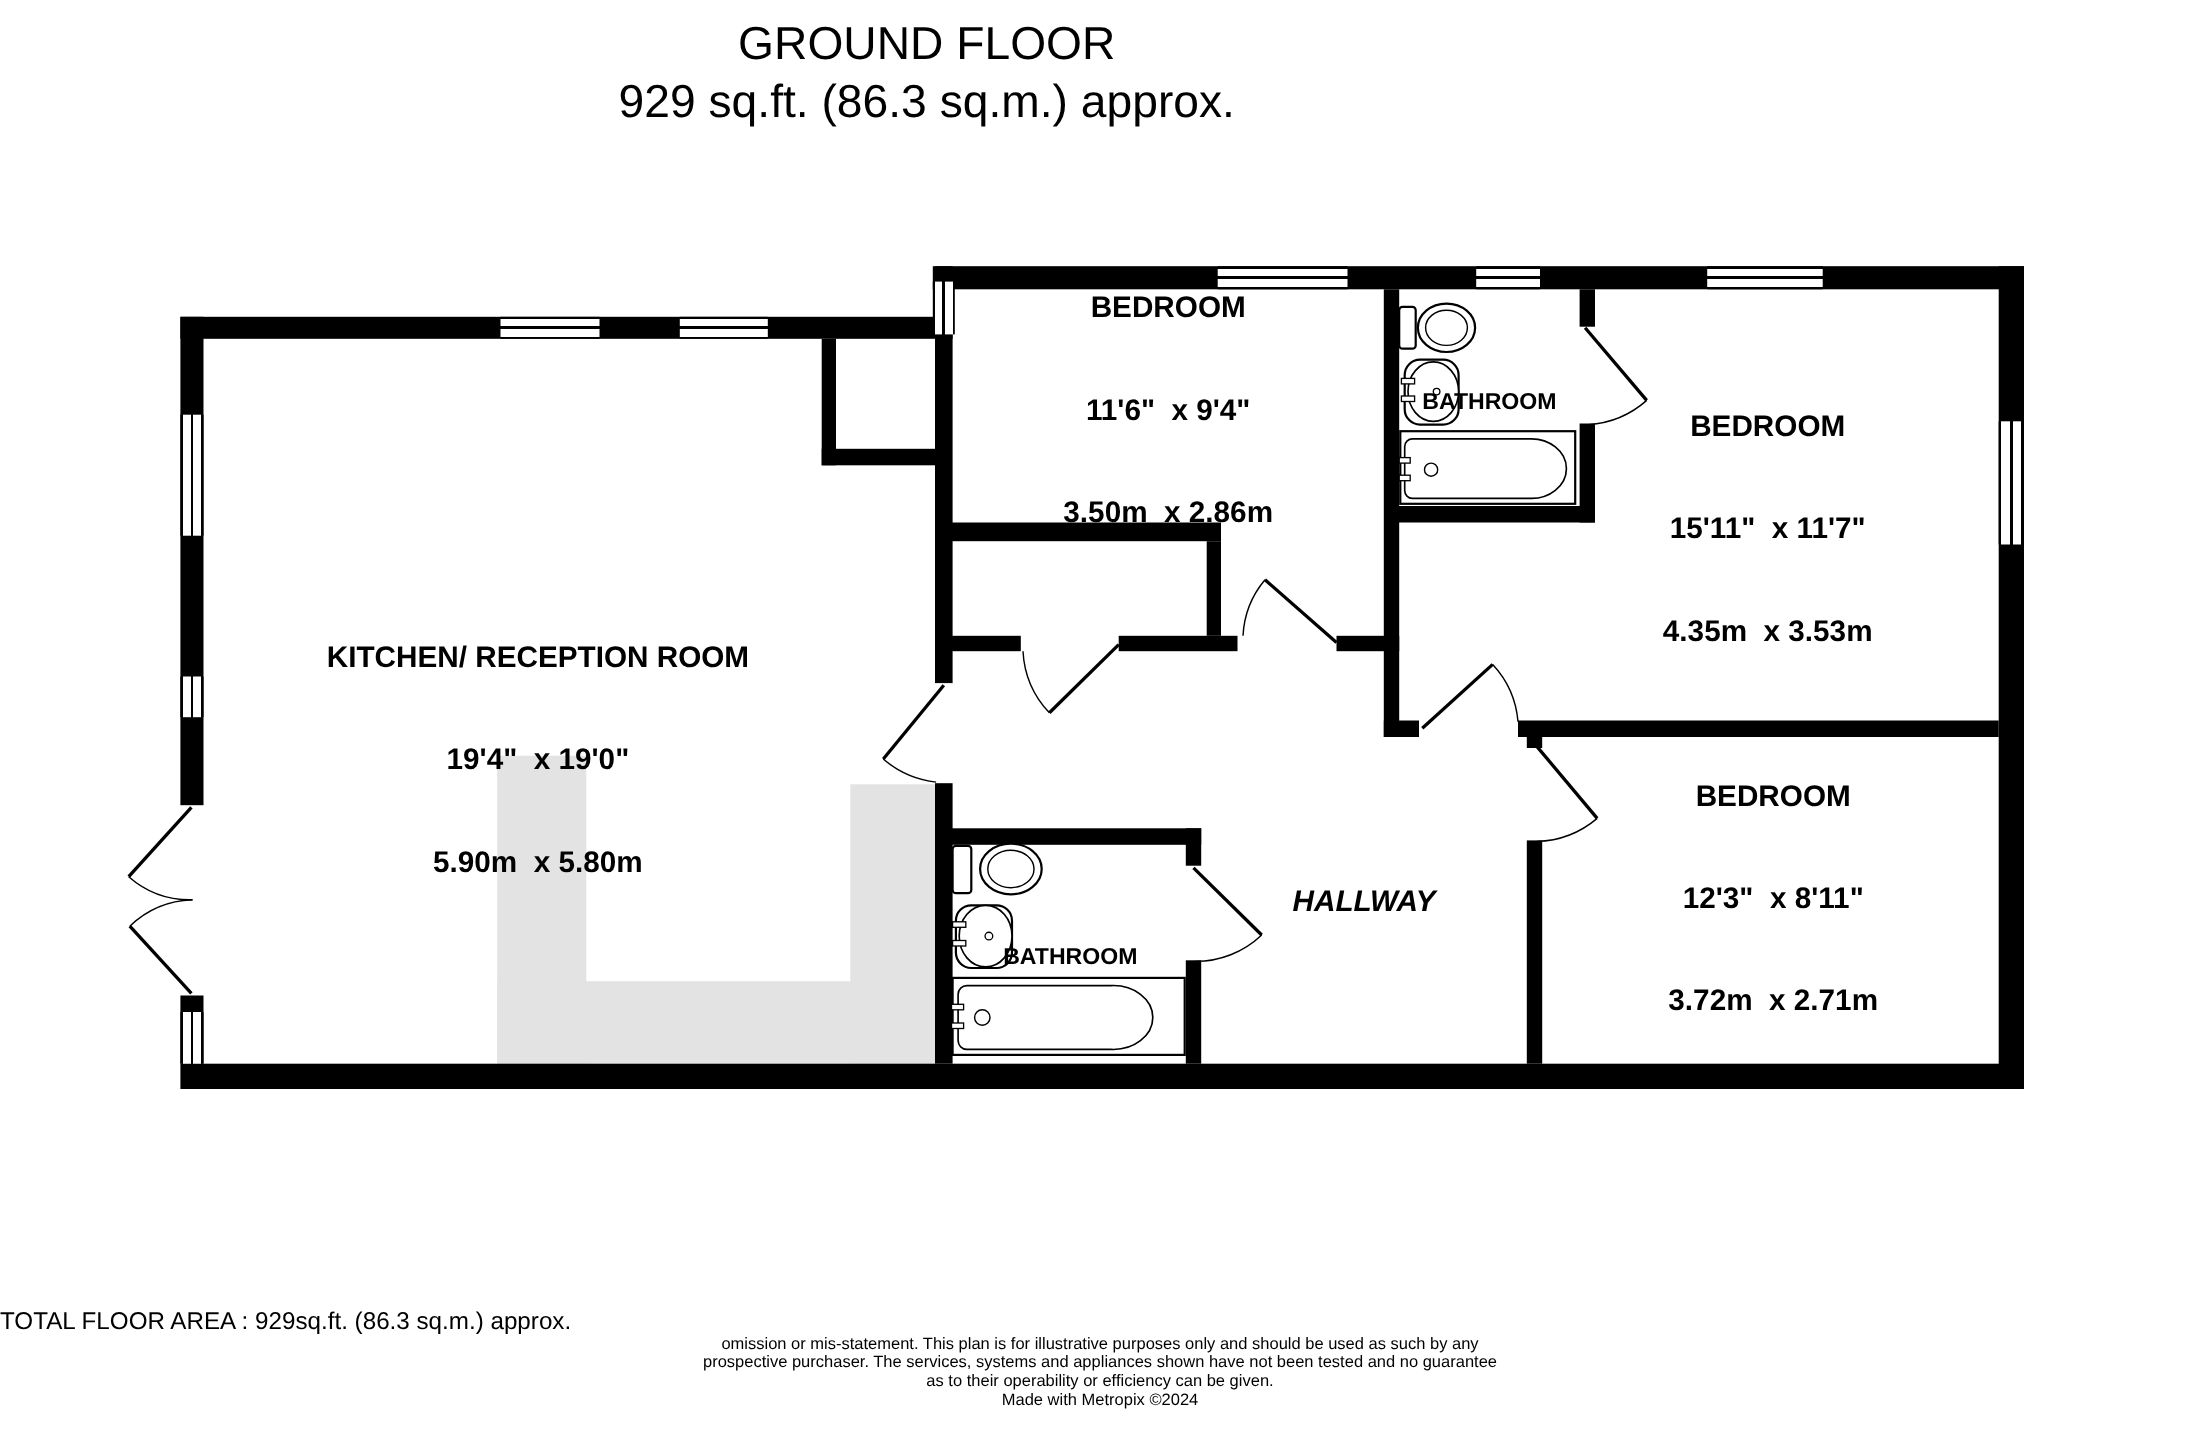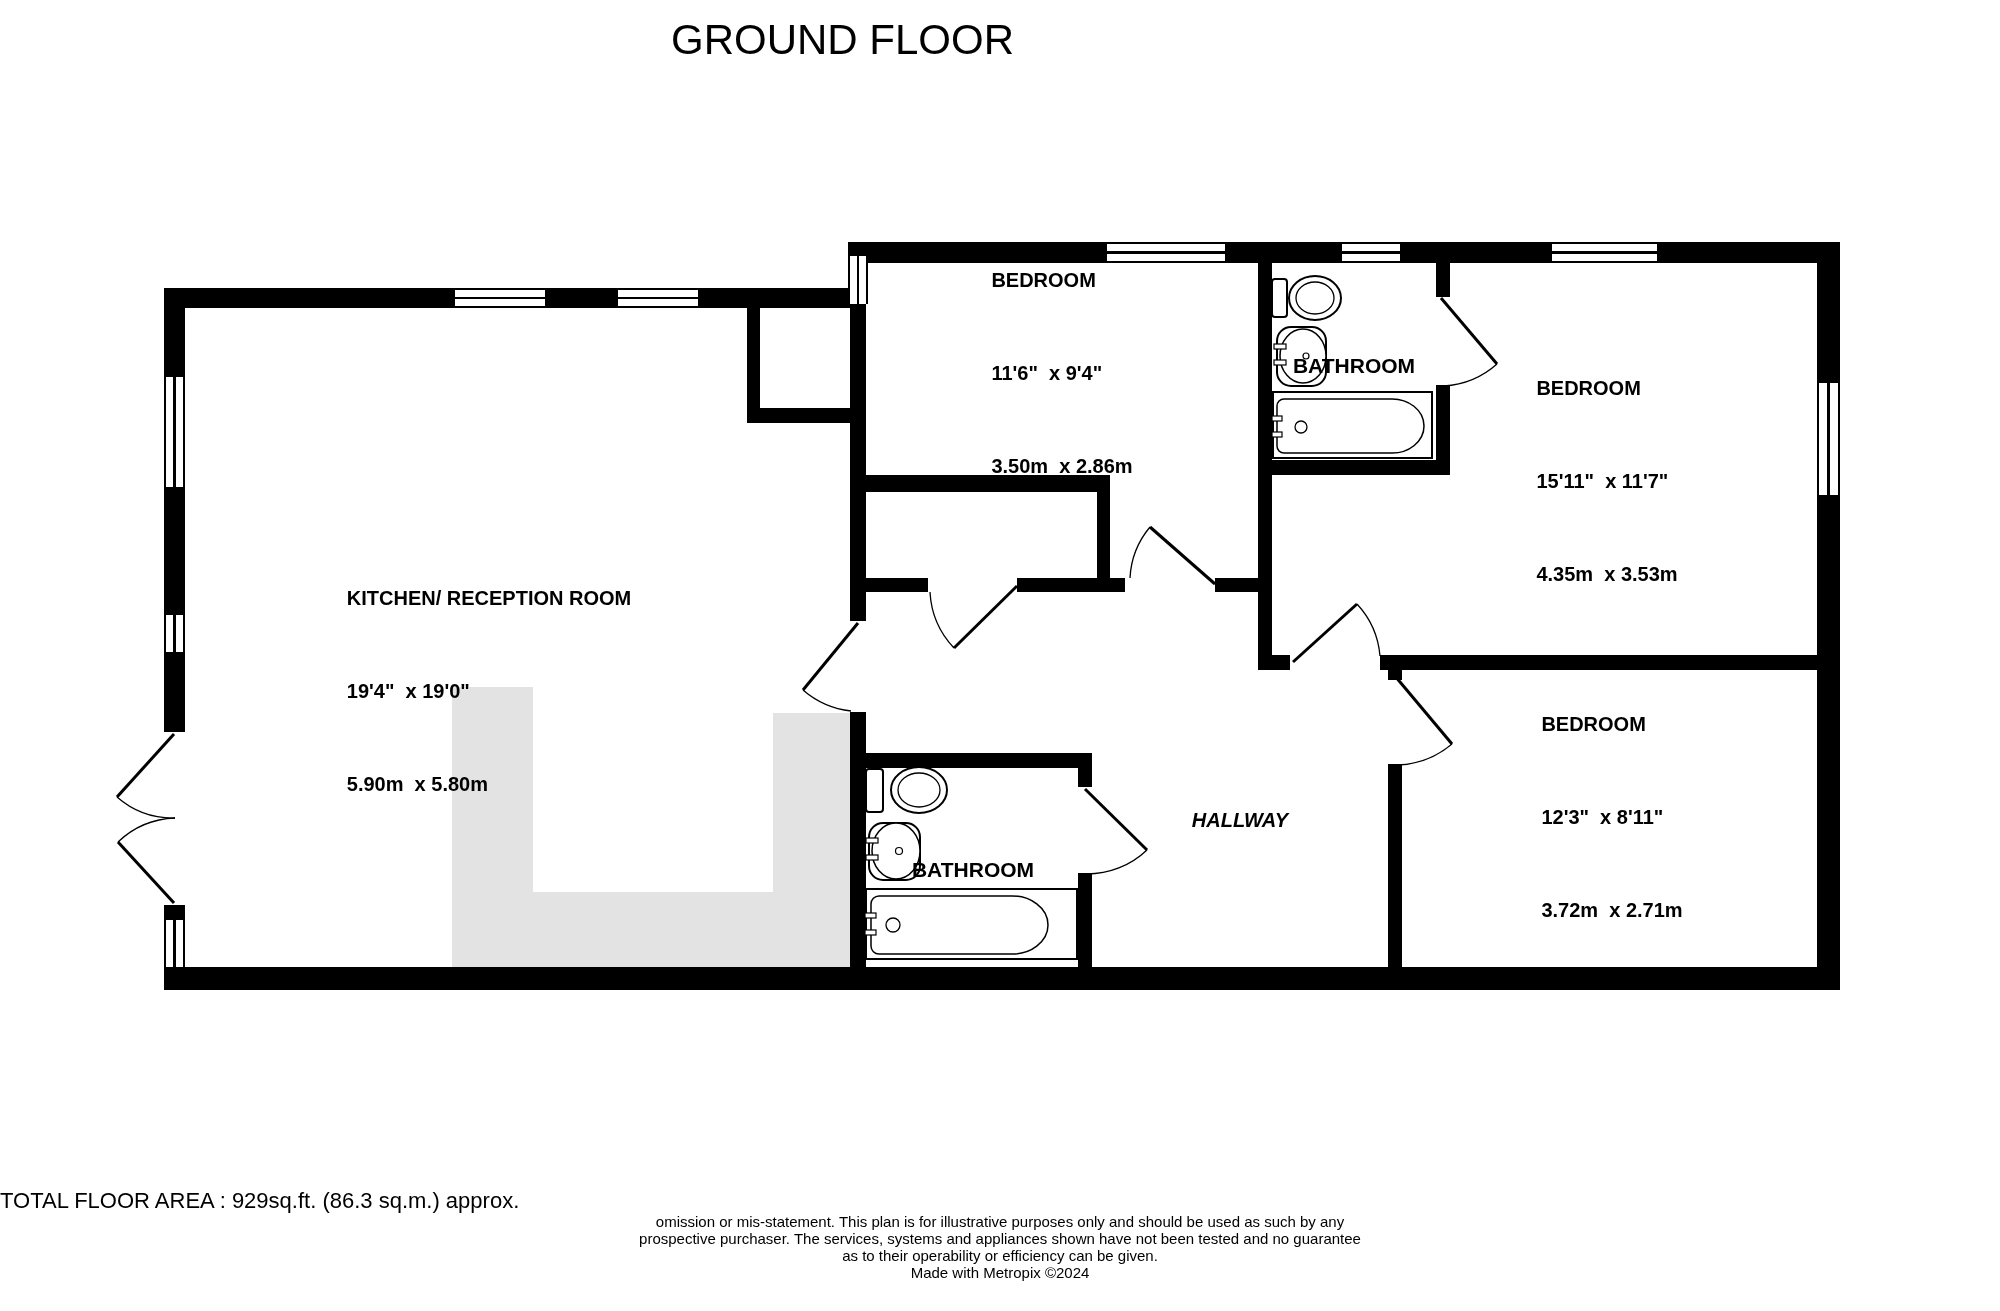--- a/index.html
+++ b/index.html
@@ -7,37 +7,38 @@
         font-family:"Liberation Sans", sans-serif;color:#000;}
   .wall{position:absolute;background:#000;}
   .gray{position:absolute;background:#e3e3e3;}
   
   .winH{position:absolute;background:linear-gradient(to bottom,
         #000 0 10%, #fff 10% 44%, #000 44% 56%, #fff 56% 90%, #000 90% 100%);}
   .winV{position:absolute;background:linear-gradient(to right,
         #000 0 10%, #fff 10% 44%, #000 44% 56%, #fff 56% 90%, #000 90% 100%);}
   .title{position:absolute;left:0;top:14px;width:1685px;text-align:center;
          font-size:42px;line-height:52px;font-weight:400;}
-  .room-label{position:absolute;transform:translate(-50%,-50%);
-         font-weight:bold;font-size:20px;line-height:31px;white-space:pre;}
+  .room-label{position:absolute;transform:translate(-50%,-50%);text-align:center;
+         font-weight:bold;font-size:27px;line-height:31px;white-space:pre;}
   .bath-label{position:absolute;transform:translate(-50%,-50%);text-align:center;
          font-weight:bold;font-size:21px;line-height:22px;white-space:pre;}
   .footer-total{position:absolute;left:0;top:1188px;width:2000px;text-align:left;
          font-size:22px;line-height:26px;}
   .footer-disc{position:absolute;left:0;top:1213px;width:2000px;text-align:center;
          font-size:15px;line-height:17px;}
   svg.overlay{position:absolute;left:0;top:0;pointer-events:none;}
 </style>
 </head>
 <body>
 
 <div class="page">
 
   <div class="title">
     <div>GROUND FLOOR</div>
+    <div>929 sq.ft. (86.3 sq.m.) approx.</div>
   </div>
 
   <div class="gray" style="left:452px;top:687px;width:81px;height:280px;"></div>
   <div class="gray" style="left:452px;top:892px;width:400px;height:75px;"></div>
   <div class="gray" style="left:773px;top:713px;width:79px;height:254px;"></div>
 
   <div class="wall" style="left:164px;top:288px;width:21px;height:444px;"></div>
   <div class="wall" style="left:164px;top:905px;width:21px;height:62px;"></div>
   <div class="wall" style="left:164px;top:288px;width:702px;height:20px;"></div>
   <div class="wall" style="left:848px;top:242px;width:992px;height:21px;"></div>

